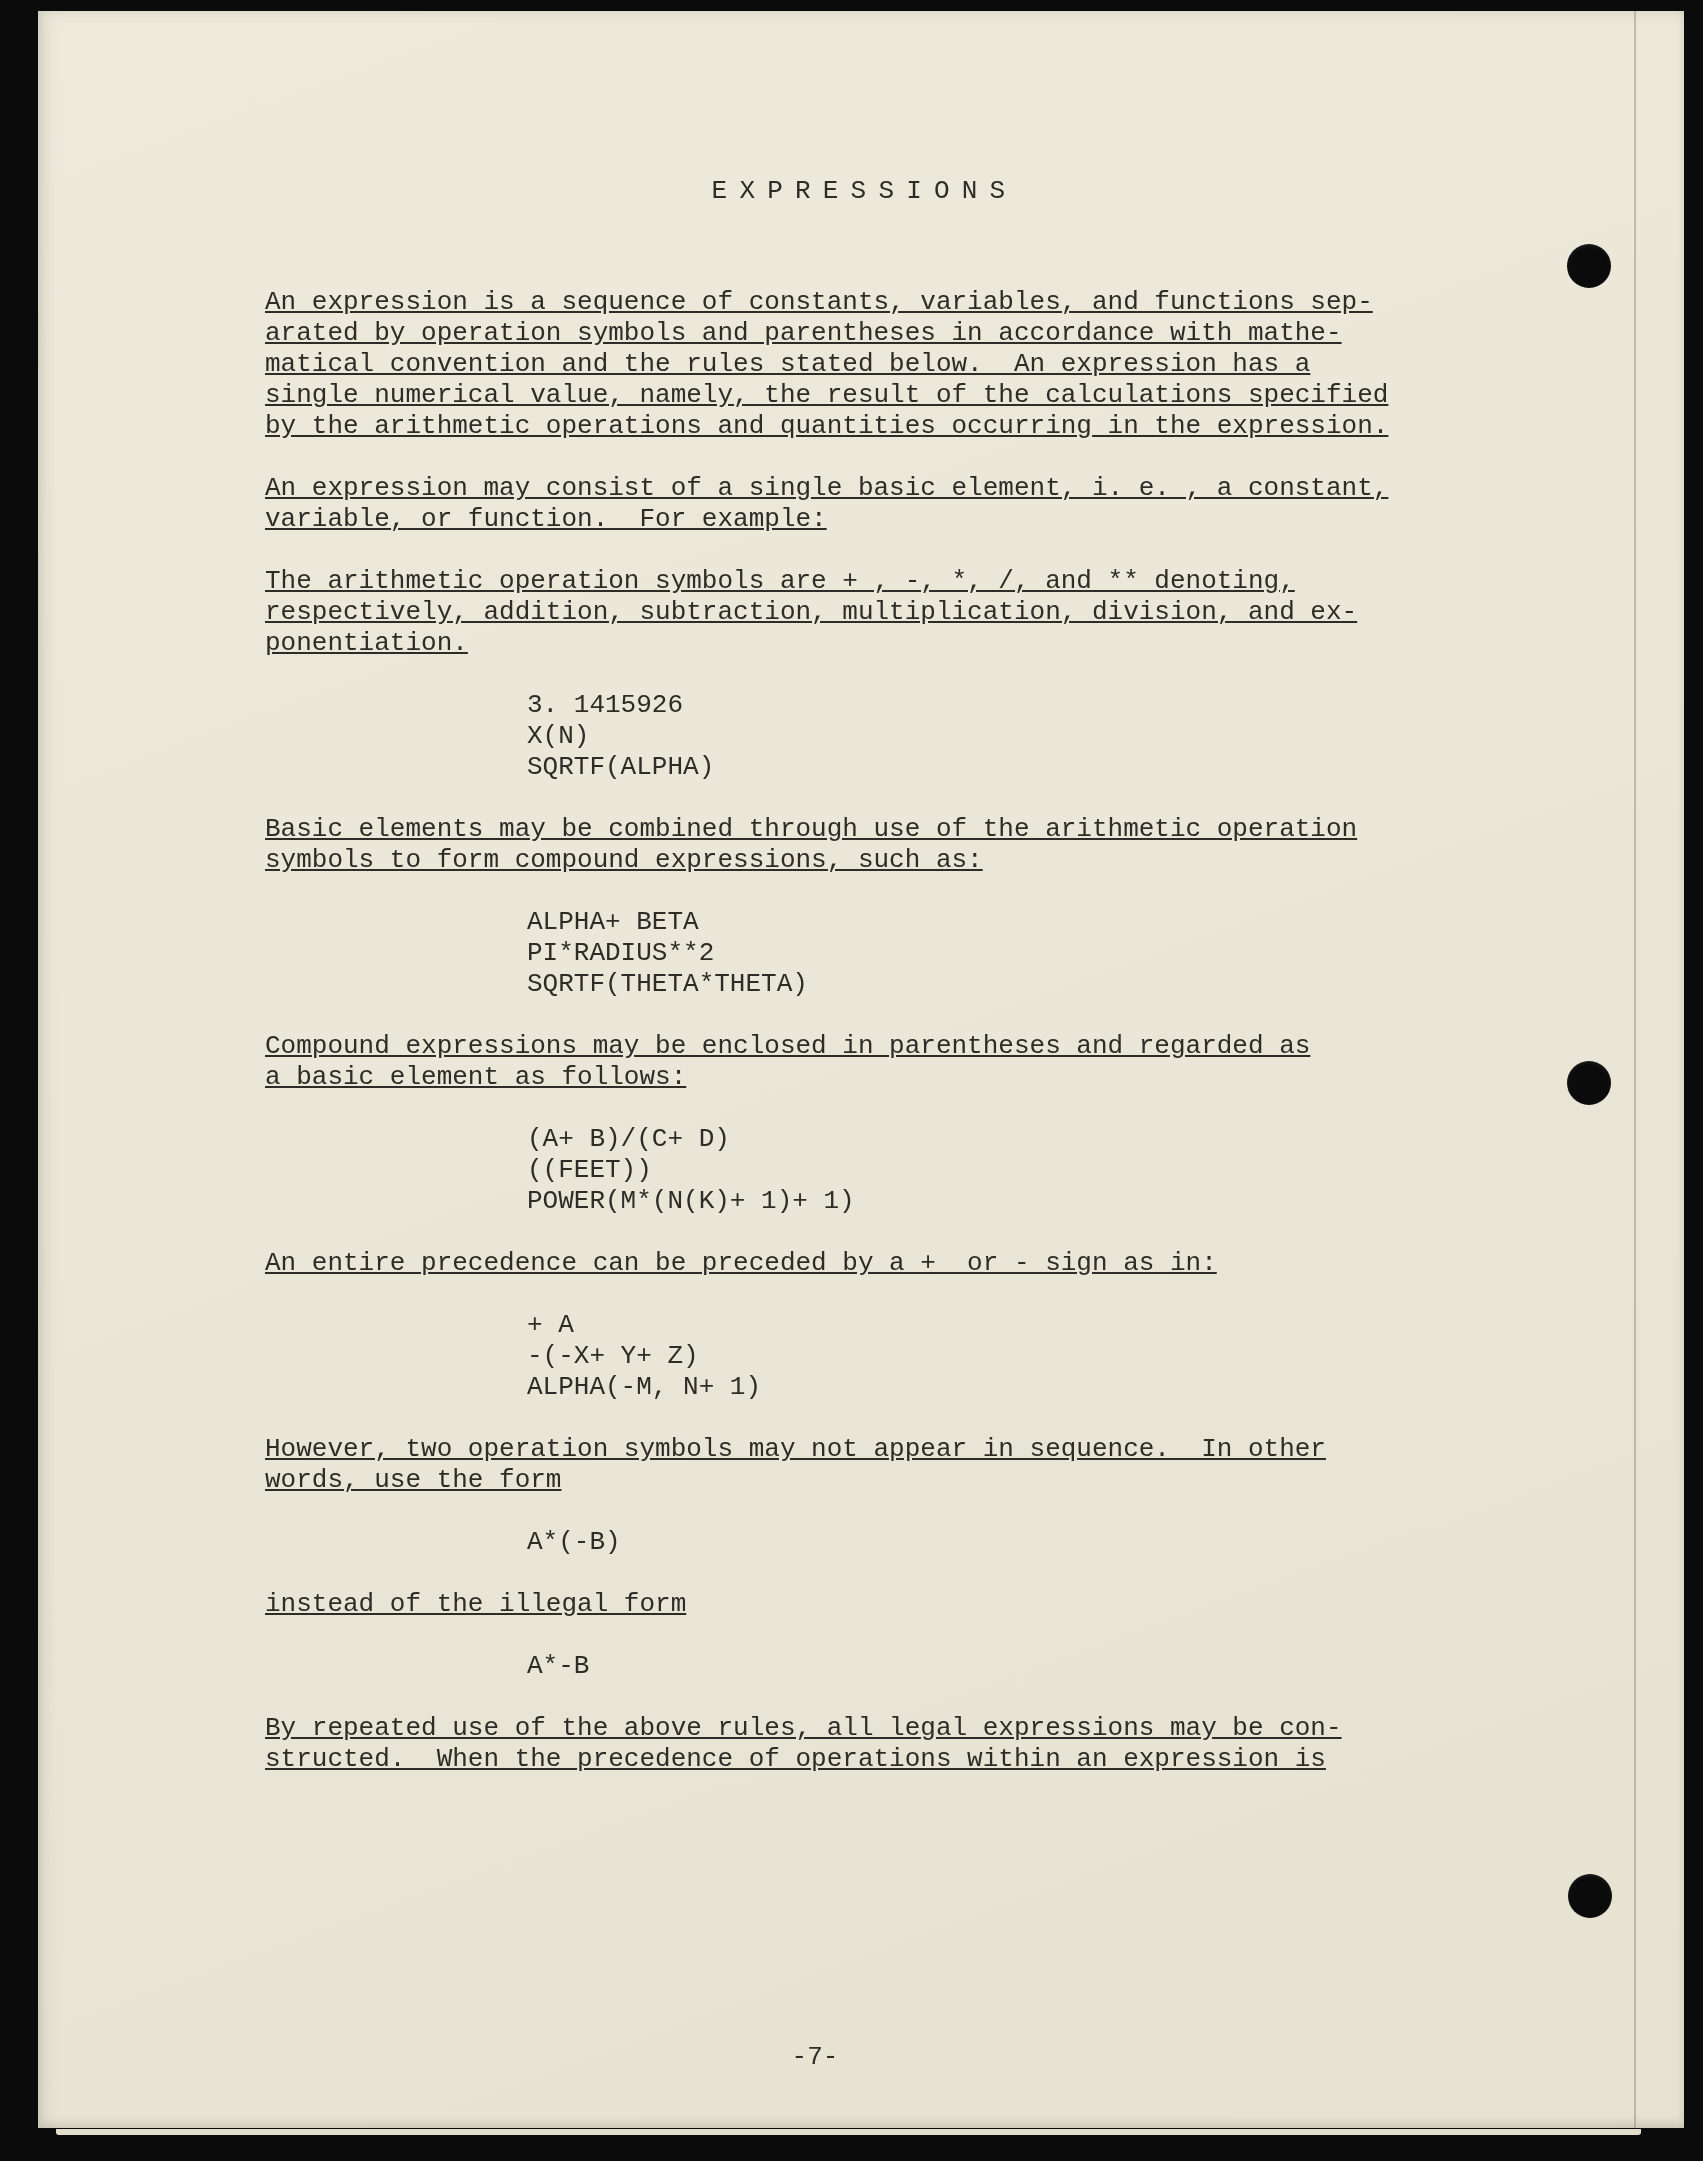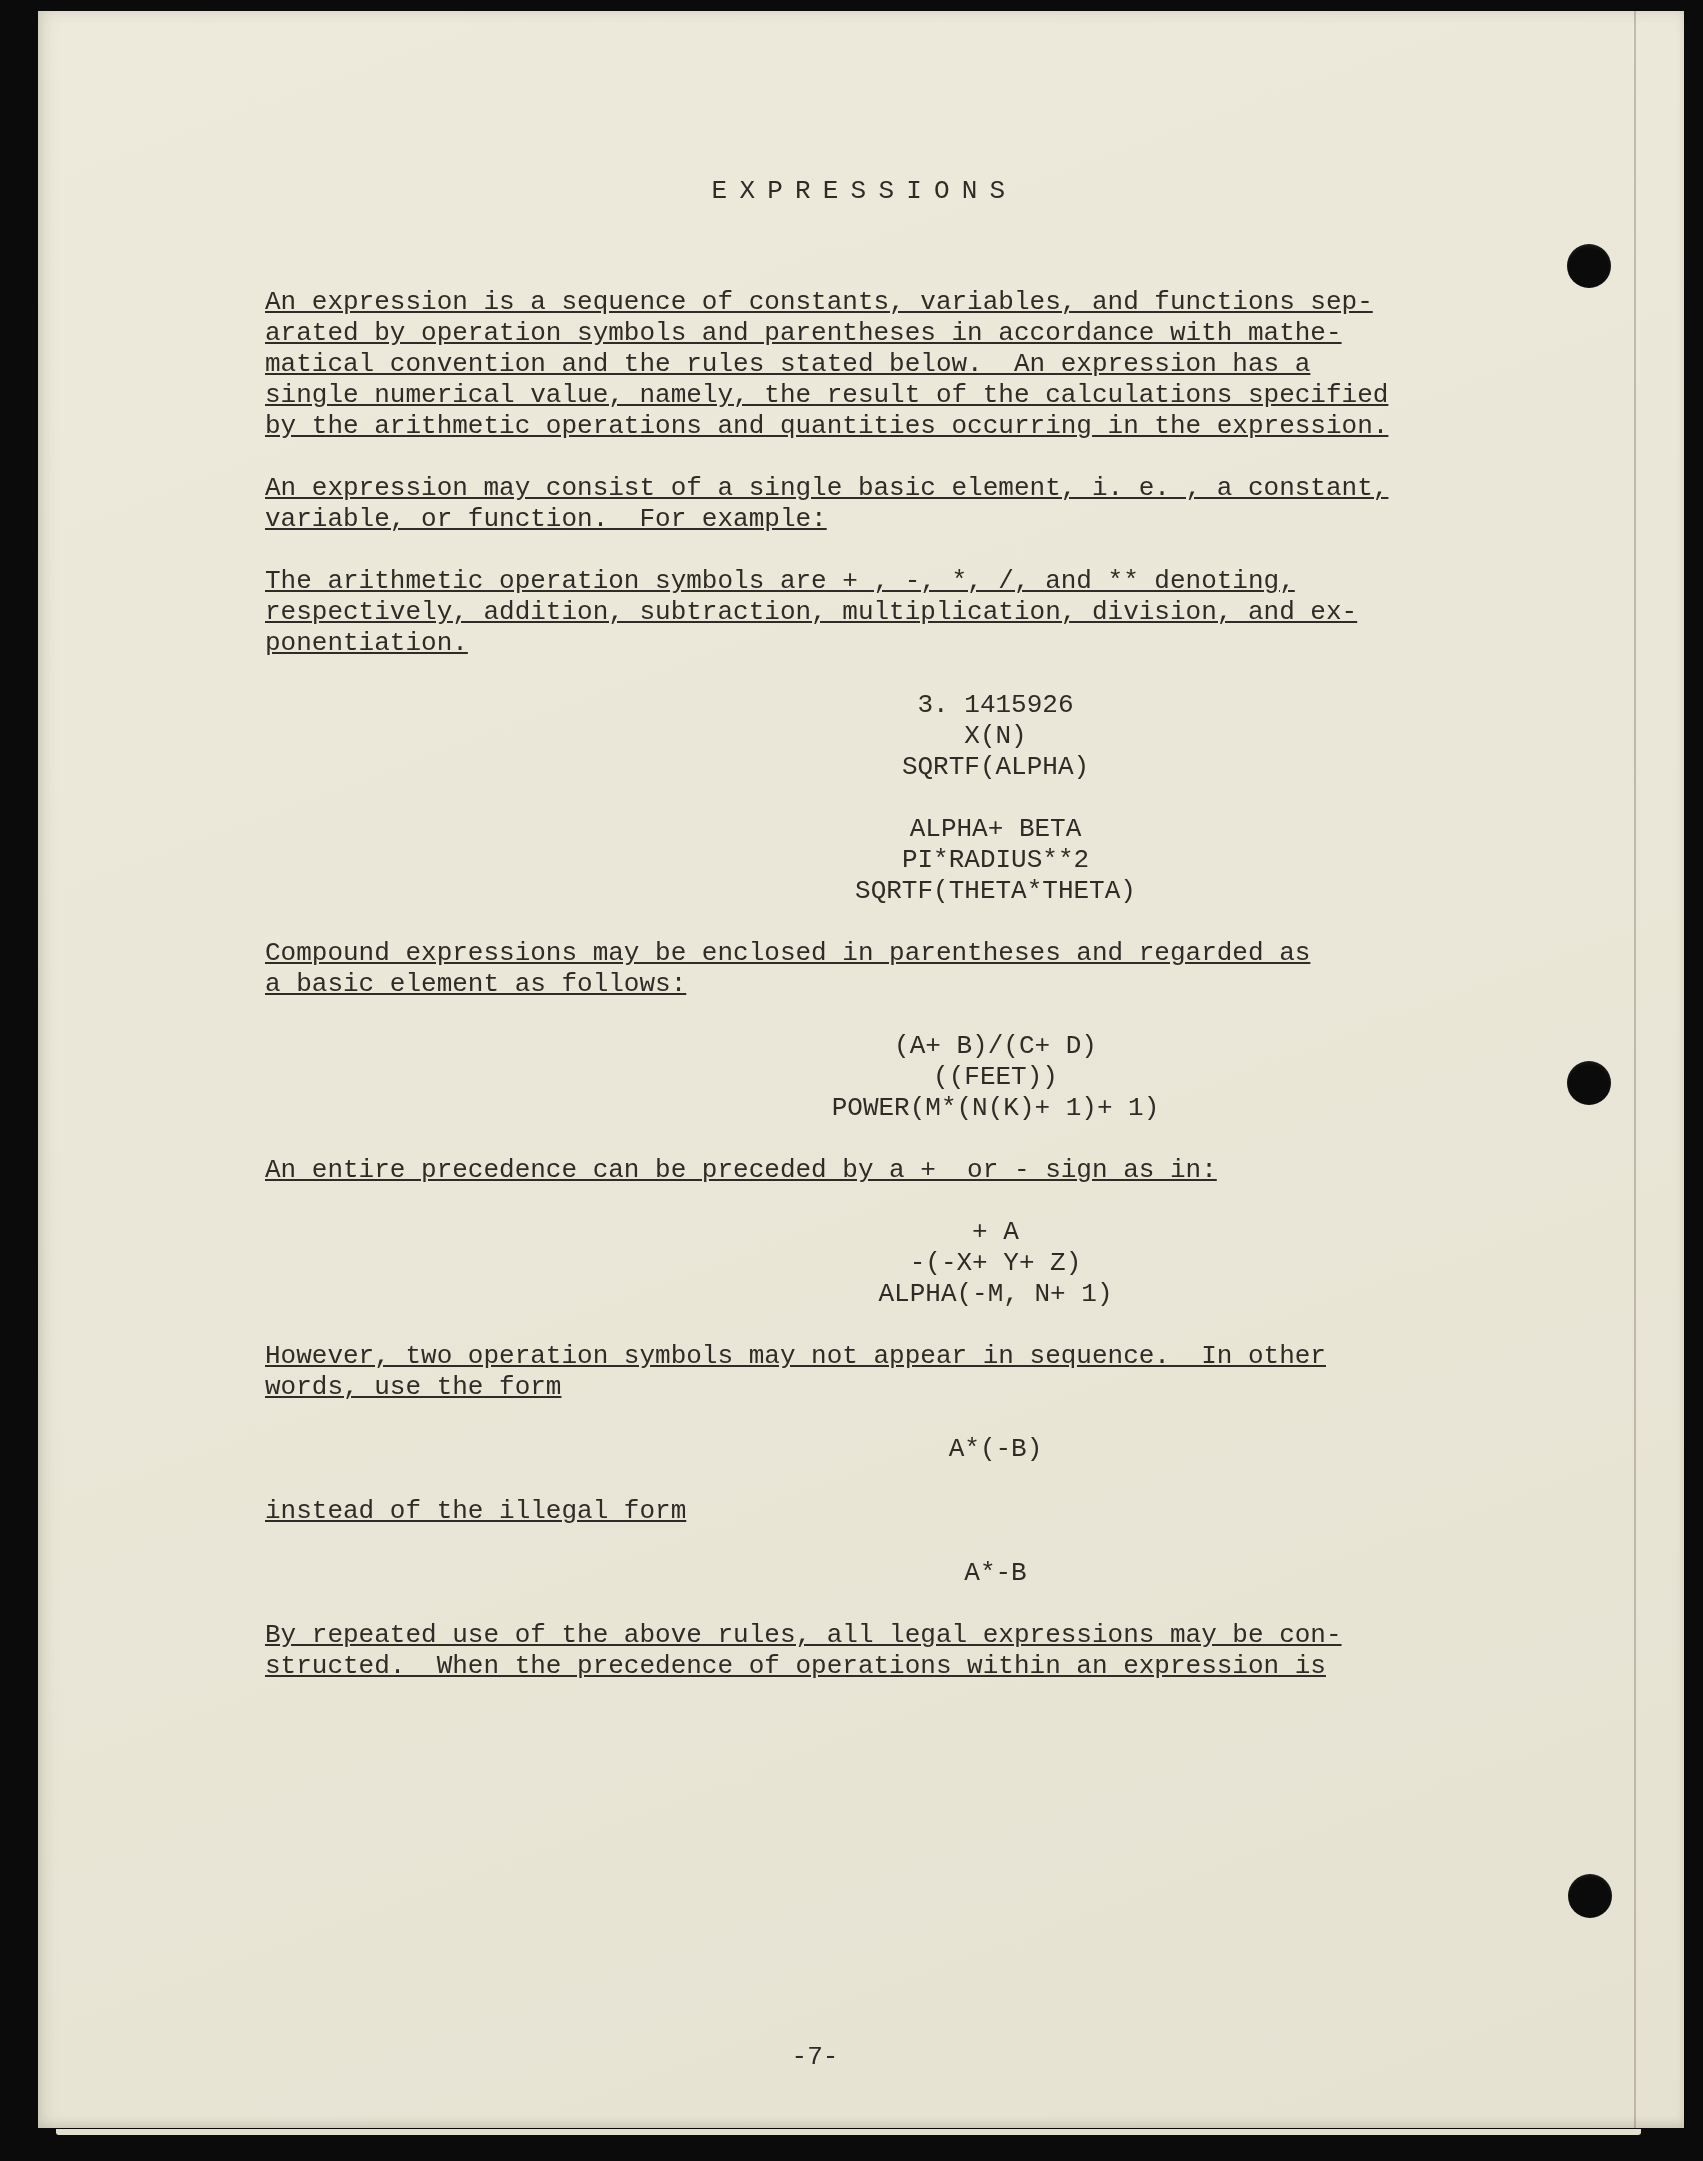--- a/index.html
+++ b/index.html
@@ -51,21 +51,20 @@
     margin: 0 0 31px 0;
     white-space: pre-wrap;
     text-decoration: underline;
   }
   .code {
     font-family: "Liberation Mono", "DejaVu Sans Mono", monospace;
     font-size: 26px;
     line-height: 31px;
     margin: 0 0 31px 262px;
     white-space: pre;
-    text-align: center;
   }
   .page-number {
     position: absolute;
     left: 0;
     right: 92px;
     top: 2031px;
     text-align: center;
     font-size: 26px;
     line-height: 31px;
   }
@@ -113,20 +112,22 @@
     <p class="para">An expression may consist of a single basic element, i. e. , a constant,
 variable, or function.  For example:</p>
     <p class="para">The arithmetic operation symbols are + , -, *, /, and ** denoting,
 respectively, addition, subtraction, multiplication, division, and ex-
 ponentiation.</p>
 
     <pre class="code">3. 1415926
 X(N)
 SQRTF(ALPHA)</pre>
 
+    <p class="para">Basic elements may be combined through use of the arithmetic operation
+symbols to form compound expressions, such as:</p>
 
     <pre class="code">ALPHA+ BETA
 PI*RADIUS**2
 SQRTF(THETA*THETA)</pre>
 
     <p class="para">Compound expressions may be enclosed in parentheses and regarded as
 a basic element as follows:</p>
 
     <pre class="code">(A+ B)/(C+ D)
 ((FEET))

